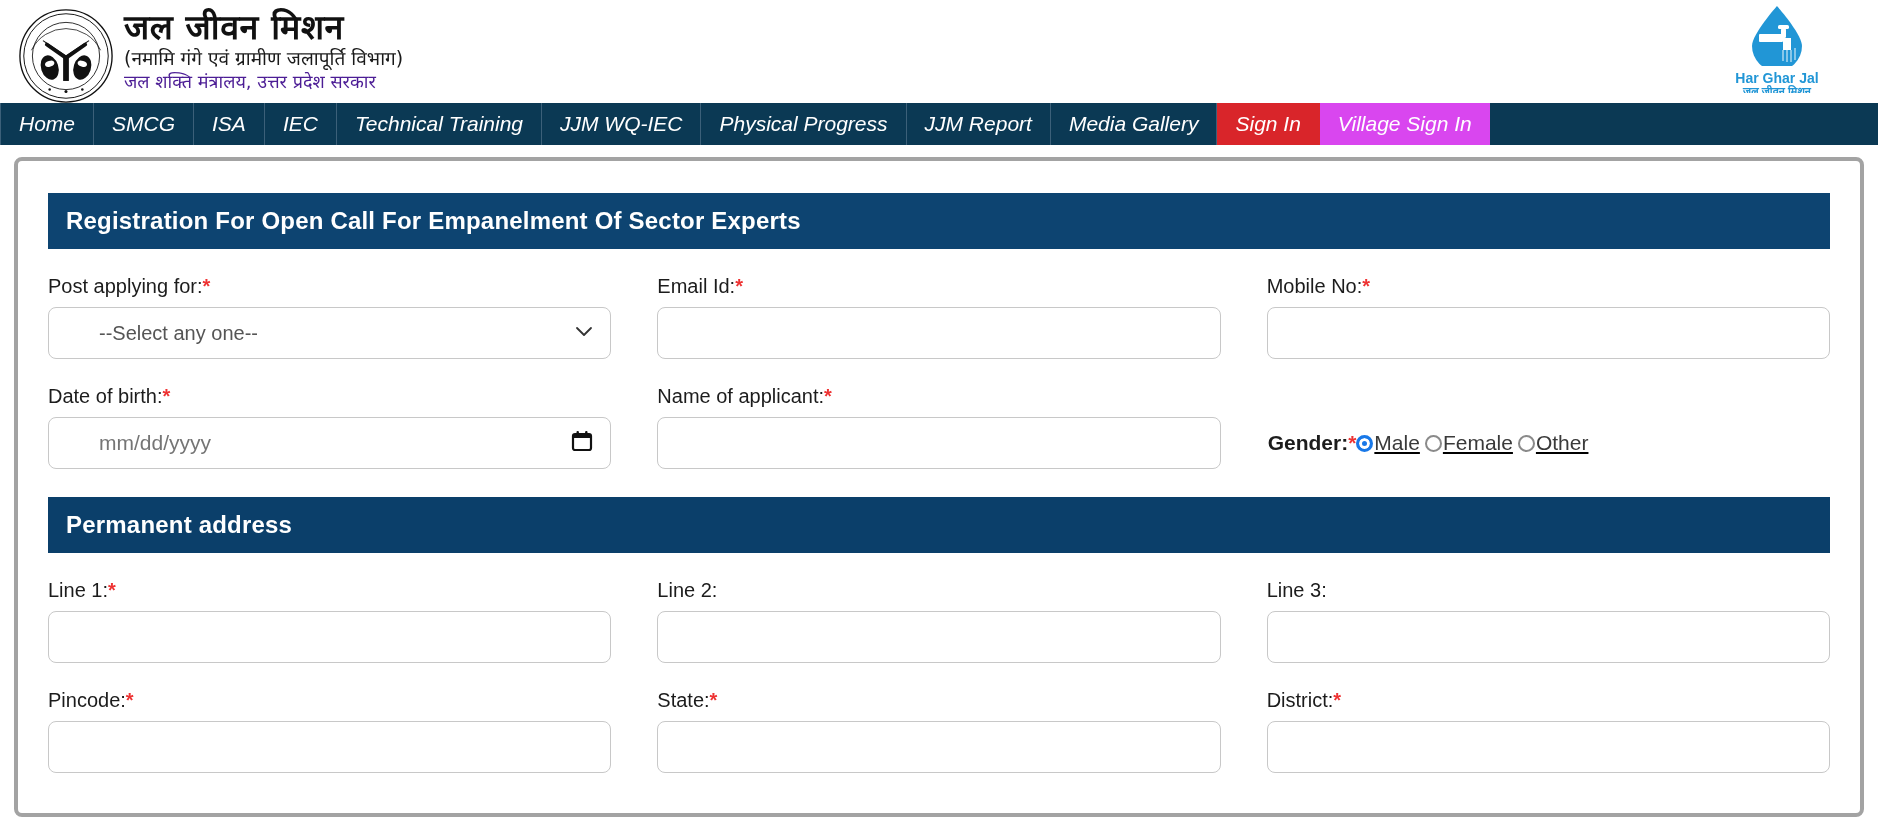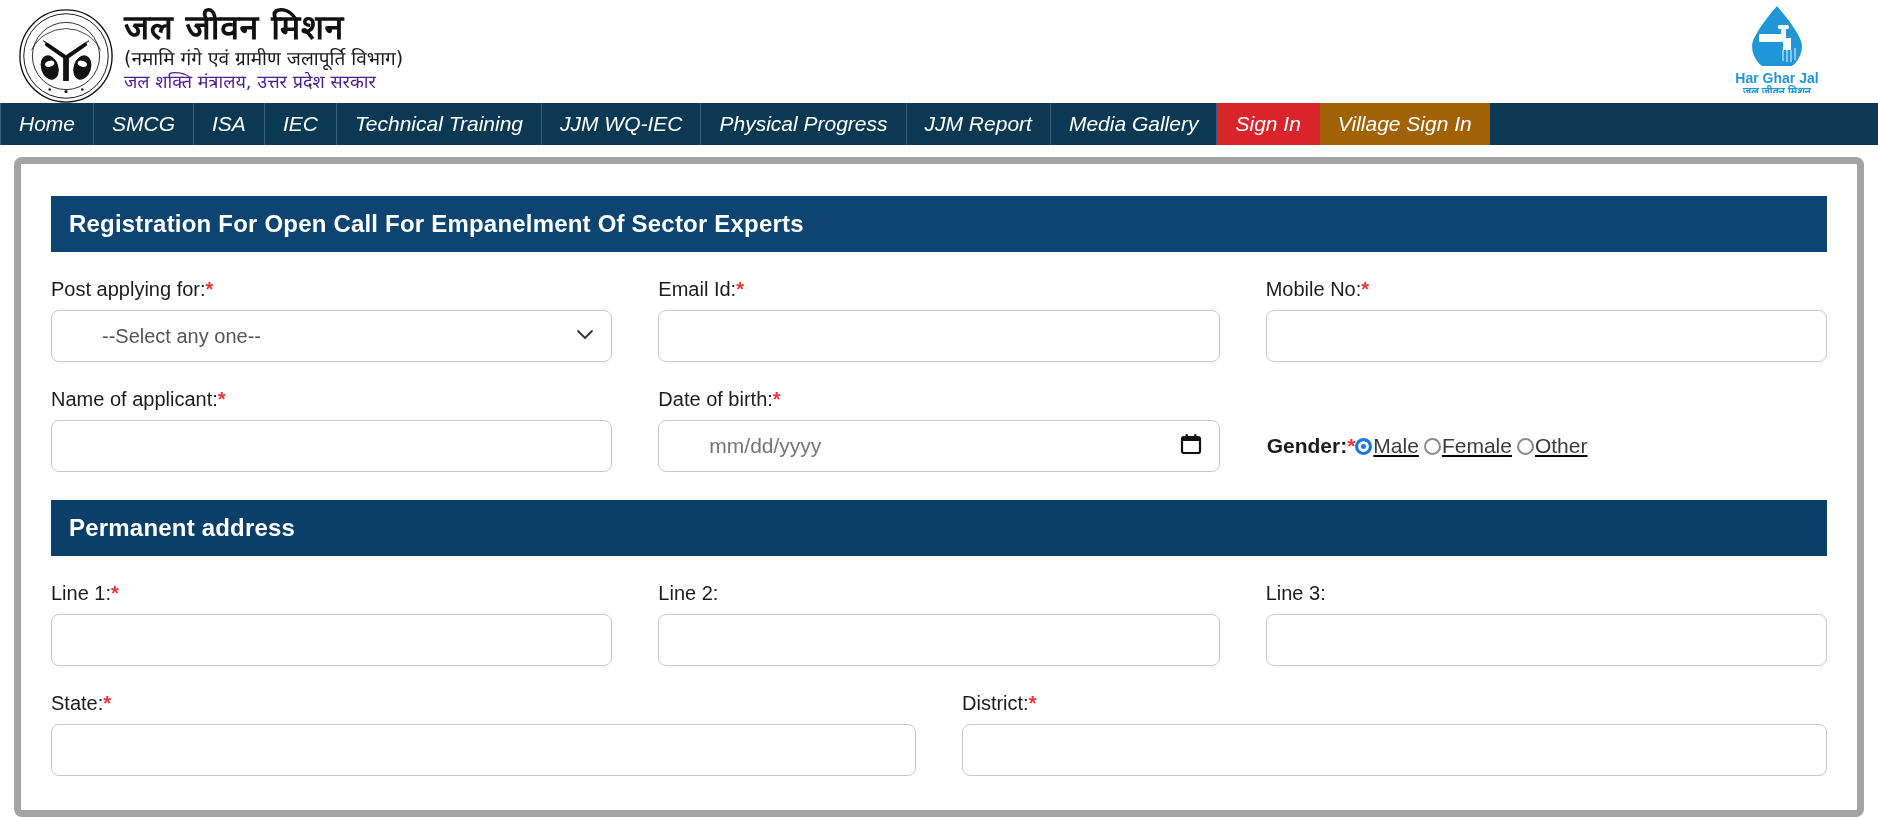--- a/index.html
+++ b/index.html
@@ -108,32 +108,32 @@
     cursor: pointer;
     background: #0b3954;
     font-style: italic;
   }
   .nav-item:first-child { border-left: 1px solid #3c6079; }
   .nav-item.signin {
     background: #d9252a;
     border-right: 1px solid #d9252a;
   }
   .nav-item.village {
-    background: #a16207;
+    background: #d946ef;
     border-right: none;
   }
   .nav-spacer { flex: 1 1 auto; background: #0b3954; }
 
   
   .page-wrap {
     padding: 12px 14px 0 14px;
     height: calc(817px - 145px);
   }
   .card {
-    border: 7px solid #a3a3a3;
+    border: 4px solid #a3a3a3;
     border-radius: 8px;
     height: 100%;
     padding: 32px 30px 0 30px;
     background: #ffffff;
     overflow: hidden;
   }
   .section-bar {
     background: #0d4471;
     color: #ffffff;
     font-size: 24px;
@@ -335,36 +335,36 @@
         <input class="input-box" type="text" value="" style="">
       </div>
       <div class="form-col">
         <label class="fld"><span>Mobile No:</span><span class="req">*</span></label>
         <input class="input-box" type="text" value="" style="">
       </div>
     </div>
 
     <div class="form-row">
       <div class="form-col">
-        <label class="fld"><span>Name of applicant:</span><span class="req">*</span></label>
-        <input class="input-box" type="text" value="" style="">
-      </div>
-      <div class="form-col">
         <label class="fld"><span>Date of birth:</span><span class="req">*</span></label>
         <div class="date-wrap">
           <div class="date-input">mm/dd/yyyy</div>
           <span class="cal-icon">
             <svg width="22" height="22" viewBox="0 0 22 22" xmlns="http://www.w3.org/2000/svg">
               <rect x="2" y="4" width="18" height="16" rx="2" fill="none" stroke="#111" stroke-width="2.2"></rect>
               <rect x="2" y="4" width="18" height="4" fill="#111"></rect>
               <rect x="5.5" y="1" width="2.4" height="4.5" rx="1" fill="#111"></rect>
               <rect x="14.1" y="1" width="2.4" height="4.5" rx="1" fill="#111"></rect>
             </svg>
           </span>
         </div>
+      </div>
+      <div class="form-col">
+        <label class="fld"><span>Name of applicant:</span><span class="req">*</span></label>
+        <input class="input-box" type="text" value="" style="">
       </div>
       <div class="form-col">
         <div class="gender-block">
           <span class="gender-label"><span>Gender:</span><span class="req">*</span></span>
           <span class="radio-grp">
             <span class="radio-item">
               <span class="radio-dot sel"></span>
               <span>Male</span>
             </span>
             <span class="radio-gap"></span>
@@ -396,20 +396,24 @@
         <input class="input-box" type="text" value="" style="">
       </div>
       <div class="form-col">
         <label class="fld">Line 3:</label>
         <input class="input-box" type="text" value="" style="">
       </div>
     </div>
 
     <div class="form-row">
       <div class="form-col">
+        <label class="fld"><span>Pincode:</span><span class="req">*</span></label>
+        <input class="input-box" type="text" value="" style="">
+      </div>
+      <div class="form-col">
         <label class="fld"><span>State:</span><span class="req">*</span></label>
         <input class="input-box" type="text" value="" style="">
       </div>
       <div class="form-col">
         <label class="fld"><span>District:</span><span class="req">*</span></label>
         <input class="input-box" type="text" value="" style="">
       </div>
     </div>
 
   </div>

